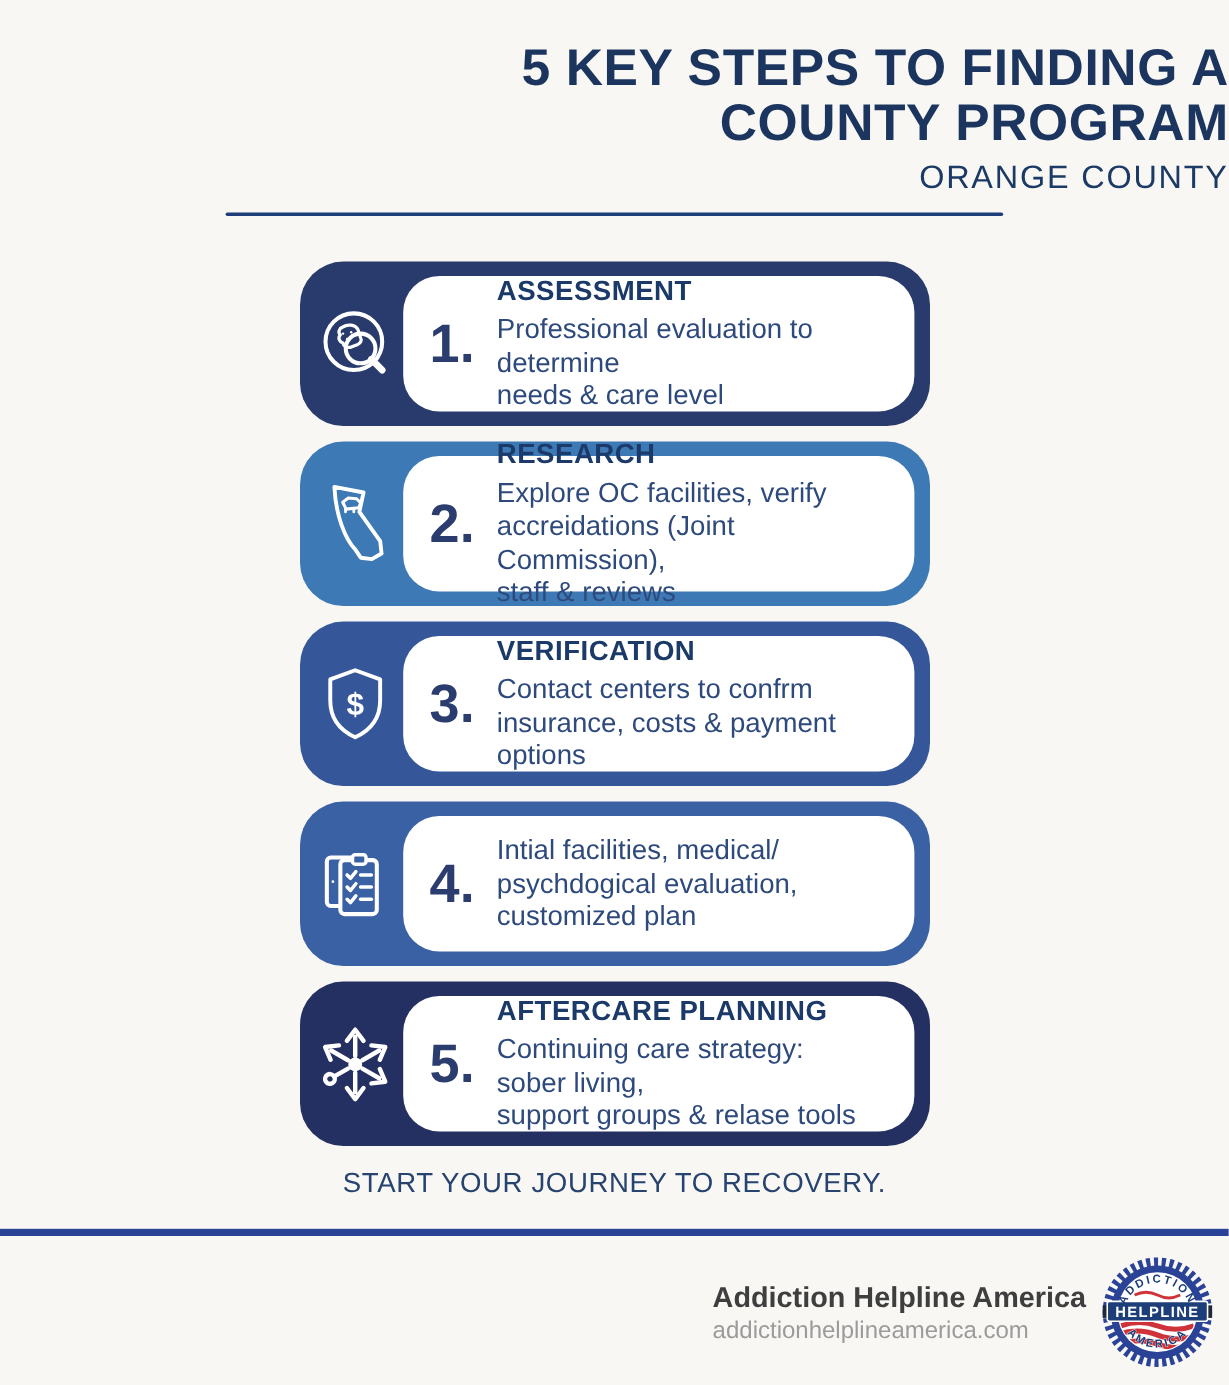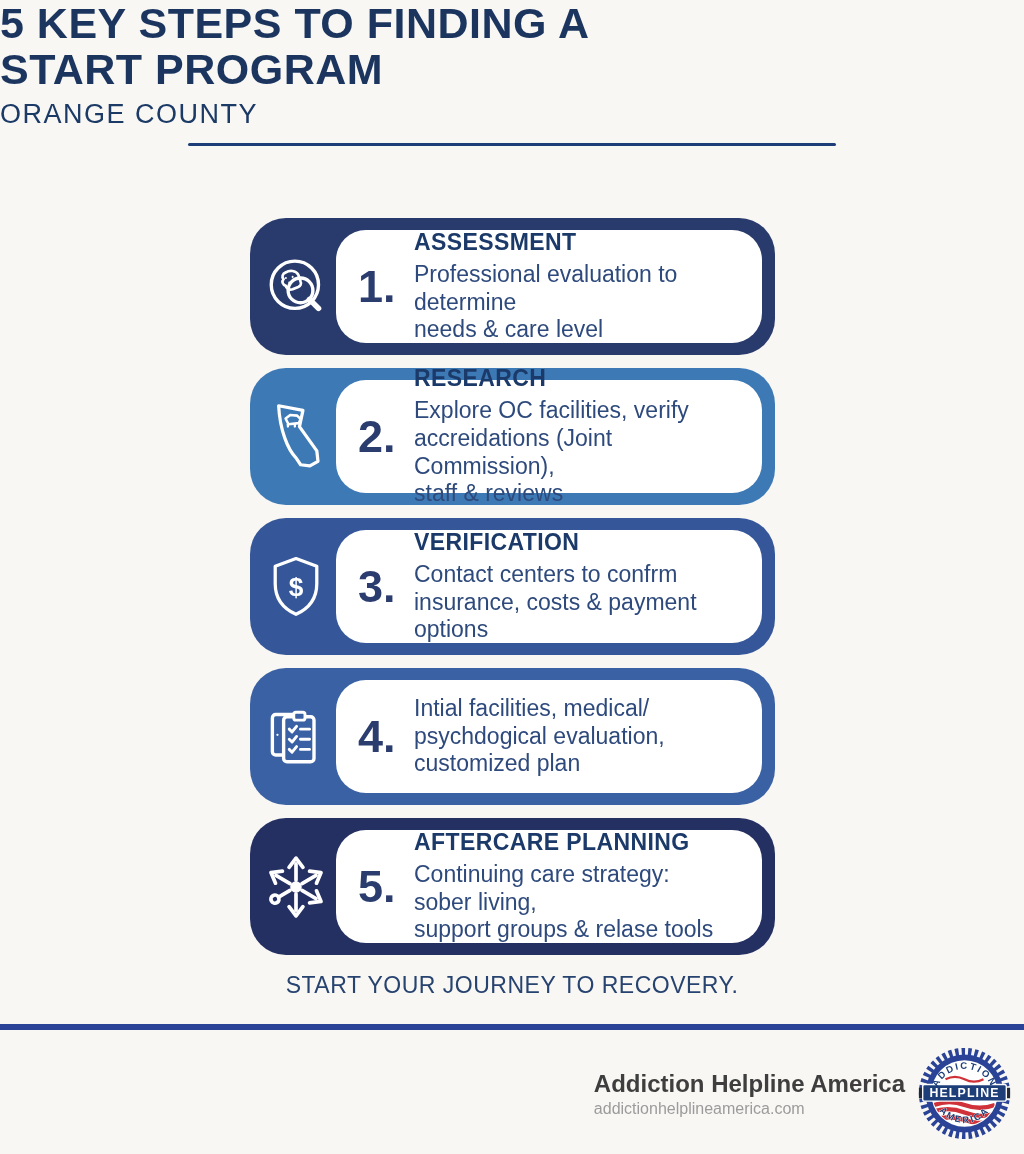--- a/index.html
+++ b/index.html
@@ -5,21 +5,21 @@
   * { box-sizing: border-box; }
   html,body { margin:0; padding:0; }
   body {
     width:1024px; height:1154px;
     background:#f8f7f4;
     font-family:"Liberation Sans", sans-serif;
     position:relative;
     overflow:hidden;
   }
   
-  .header { text-align:left; }
+  .header { padding-top:34px; text-align:right; }
   .title {
     font-size:43px; font-weight:bold; color:#1b355f;
     line-height:46px; letter-spacing:0.5px;
   }
   .subtitle {
     font-size:27px; color:#1c3a66; margin-top:7px; letter-spacing:1.5px;
   }
   .header-rule {
     width:648px; height:3px; background:#1d3e78; margin:13px auto 0;
     border-radius:2px;
@@ -61,29 +61,29 @@
     position:absolute; top:1024px; left:0; width:1024px; height:6px;
     background:#2a4396;
   }
   
   .footer {
     position:absolute; top:1046px; right:12px;
     display:flex; align-items:center; gap:12px;
   }
   .brand-text { text-align:left; }
   .brand { font-size:24px; font-weight:bold; color:#3e3e3e; line-height:1.25; }
-  .website { font-size:16px; color:#9b9b9b; line-height:1.2; }
+  .website { font-size:20px; color:#9b9b9b; line-height:1.2; }
 </style>
 </head>
 <body>
 
 <div class="header">
   <div class="title">
     <div>5 KEY STEPS TO FINDING A</div>
-    <div>START PROGRAM</div>
+    <div>COUNTY PROGRAM</div>
   </div>
   <div class="subtitle">ORANGE COUNTY</div>
   <div class="header-rule"></div>
 </div>
 
 <div class="steps" id="steps">
   <section class="card" style="background: rgb(41, 58, 108); color: rgb(41, 58, 108);">
     <div class="icon-zone">
         <svg viewBox="0 0 64 64" width="72" height="72" fill="none" stroke="#ffffff" stroke-width="3" stroke-linecap="round" stroke-linejoin="round">
     <circle cx="31" cy="30" r="21"></circle>

